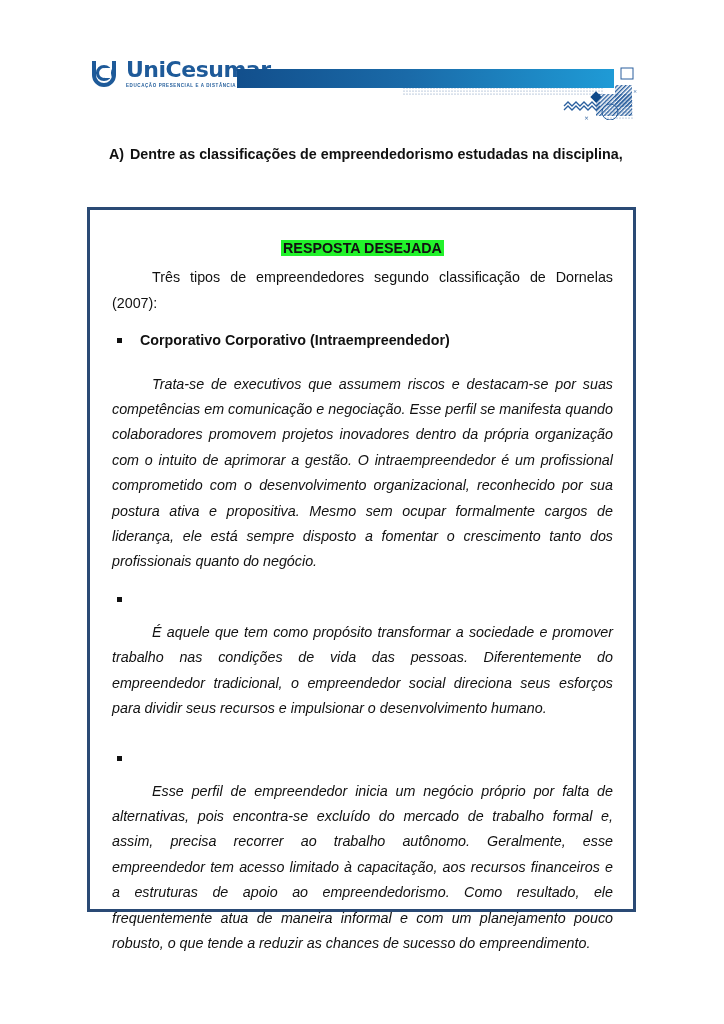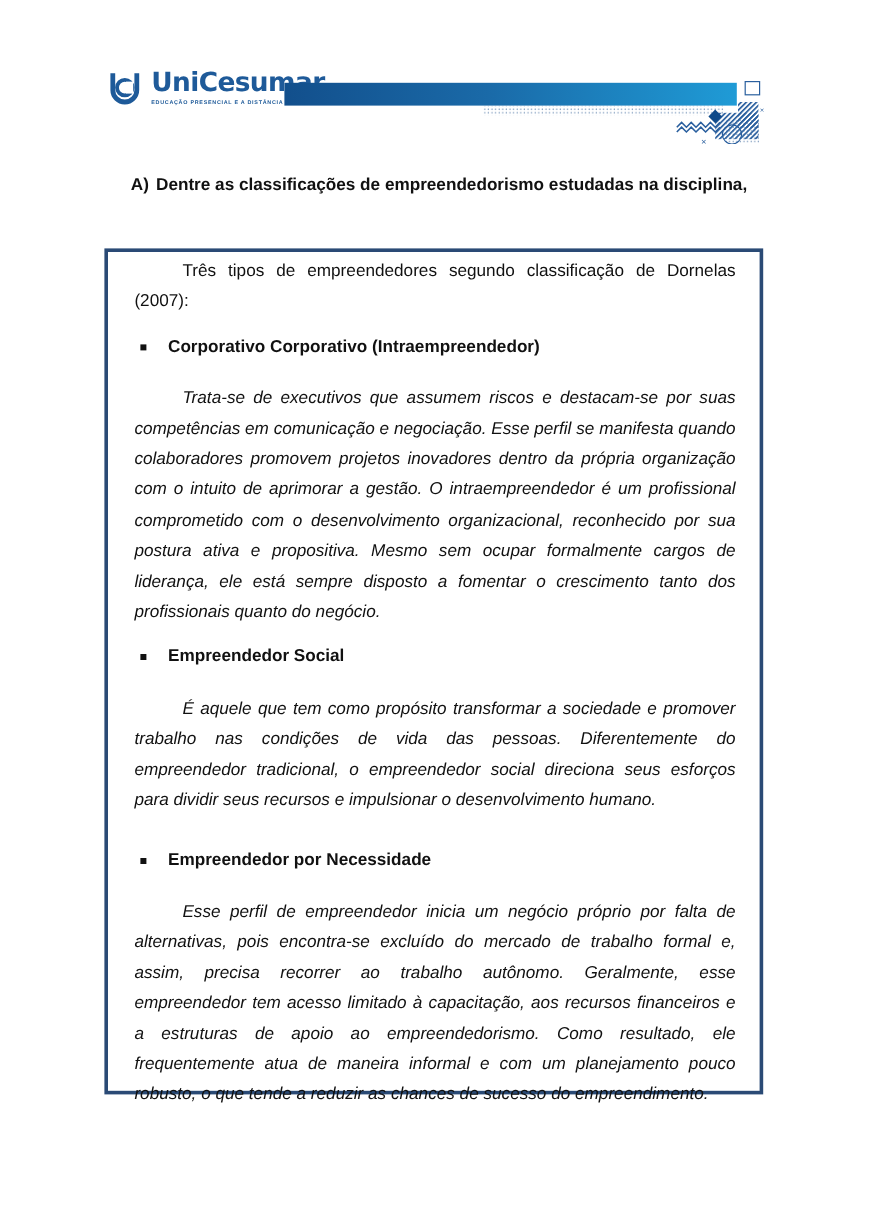--- a/index.html
+++ b/index.html
@@ -76,33 +76,34 @@
 
 <div class="question">
   <div class="row">
     <span class="mark">A)</span>
     <span>Dentre as classificações de empreendedorismo estudadas na disciplina,</span>
   </div>
 </div>
 
 <div class="box">
   <div class="content">
+    <div class="title-wrap">
+      <span class="title">RESPOSTA DESEJADA</span>
+    </div>
     <p class="p intro">Três tipos de empreendedores segundo classificação de Dornelas (2007):</p>
 
     <div class="bullet">
       <span class="sq"></span>
       <span>Corporativo Corporativo (Intraempreendedor)</span>
     </div>
     <p class="p indent-first" style="margin-top:18px;">Trata-se de executivos que assumem riscos e destacam-se por suas competências em comunicação e negociação. Esse perfil se manifesta quando colaboradores promovem projetos inovadores dentro da própria organização com o intuito de aprimorar a gestão. O intraempreendedor é um profissional comprometido com o desenvolvimento organizacional, reconhecido por sua postura ativa e propositiva. Mesmo sem ocupar formalmente cargos de liderança, ele está sempre disposto a fomentar o crescimento tanto dos profissionais quanto do negócio.</p>
 
     <div class="bullet">
       <span class="sq"></span>
-      <span>Empreendedor Social</span>
     </div>
     <p class="p indent-first" style="margin-top:18px;">É aquele que tem como propósito transformar a sociedade e promover trabalho nas condições de vida das pessoas. Diferentemente do empreendedor tradicional, o empreendedor social direciona seus esforços para dividir seus recursos e impulsionar o desenvolvimento humano.</p>
 
     <div class="bullet" style="margin-top:24px;">
       <span class="sq"></span>
-      <span>Empreendedor por Necessidade</span>
     </div>
     <p class="p indent-first" style="margin-top:18px;">Esse perfil de empreendedor inicia um negócio próprio por falta de alternativas, pois encontra-se excluído do mercado de trabalho formal e, assim, precisa recorrer ao trabalho autônomo. Geralmente, esse empreendedor tem acesso limitado à capacitação, aos recursos financeiros e a estruturas de apoio ao empreendedorismo. Como resultado, ele frequentemente atua de maneira informal e com um planejamento pouco robusto, o que tende a reduzir as chances de sucesso do empreendimento.</p>
   </div>
 </div>
 
 </body></html>

